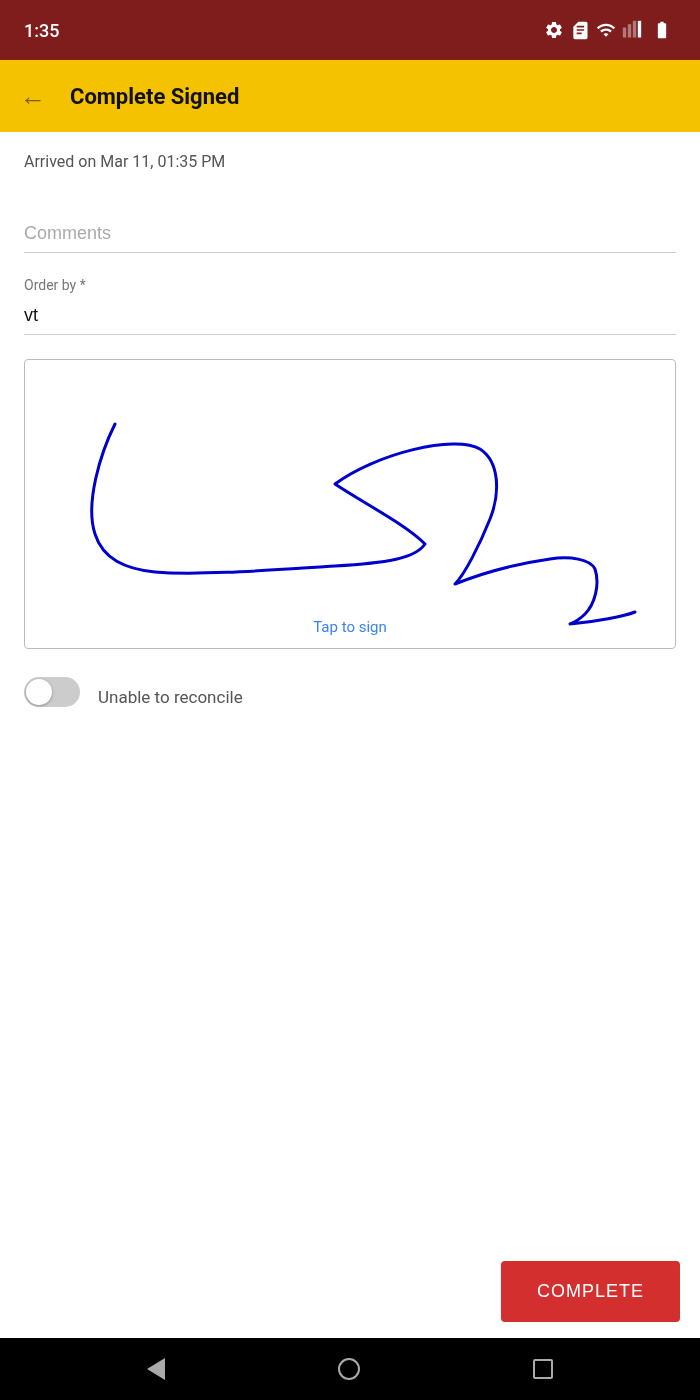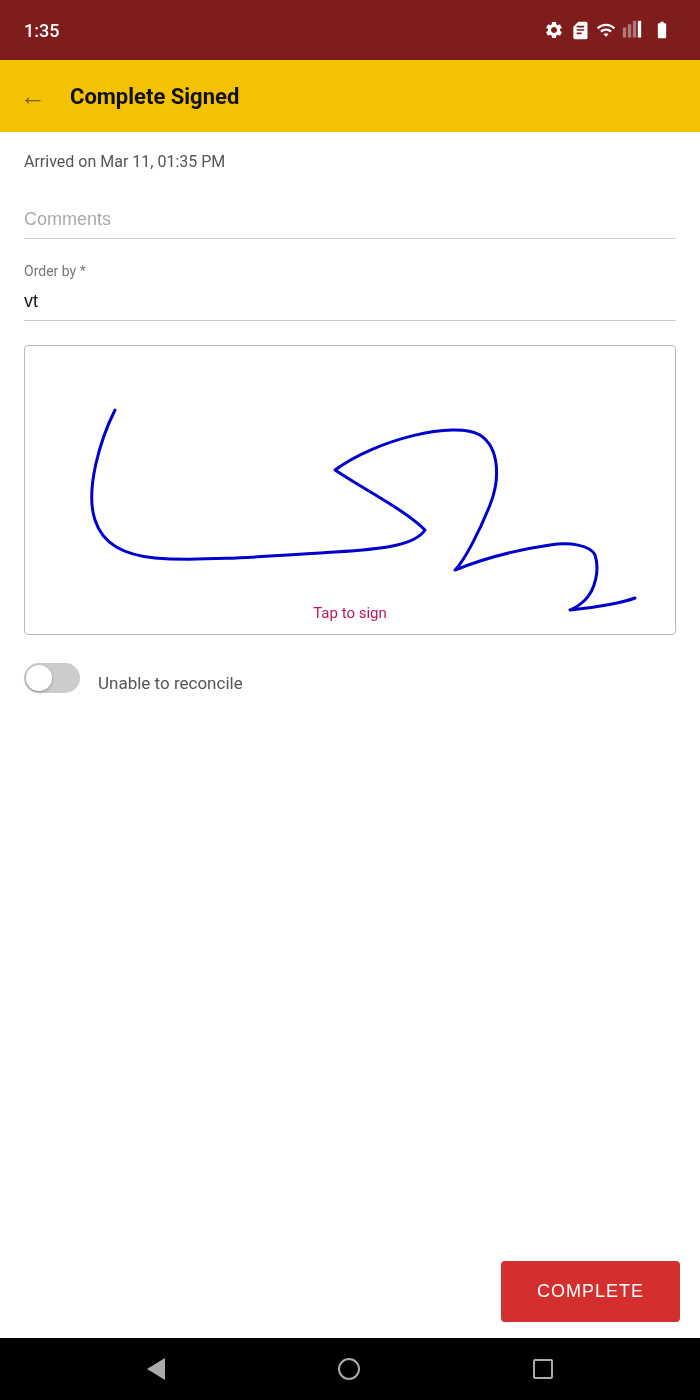--- a/index.html
+++ b/index.html
@@ -63,21 +63,21 @@
       color: #111;
     }
 
     
     .content {
       padding: 20px 24px;
     }
     .arrived-text {
       font-size: 16px;
       color: #555;
-      margin-bottom: 30px;
+      margin-bottom: 44px;
     }
 
     
     .form-field {
       margin-bottom: 24px;
     }
     .form-field input {
       width: 100%;
       border: none;
       border-bottom: 1.5px solid #ccc;
@@ -110,21 +110,21 @@
     .signature-canvas {
       width: 100%;
       height: 100%;
     }
     .tap-to-sign {
       position: absolute;
       bottom: 12px;
       left: 50%;
       transform: translateX(-50%);
       font-size: 15px;
-      color: #be185d;
+      color: #3b82f6;
       pointer-events: none;
     }
 
     
     .toggle-row {
       display: flex;
       align-items: flex-end;
       gap: 18px;
       margin-bottom: 20px;
     }

